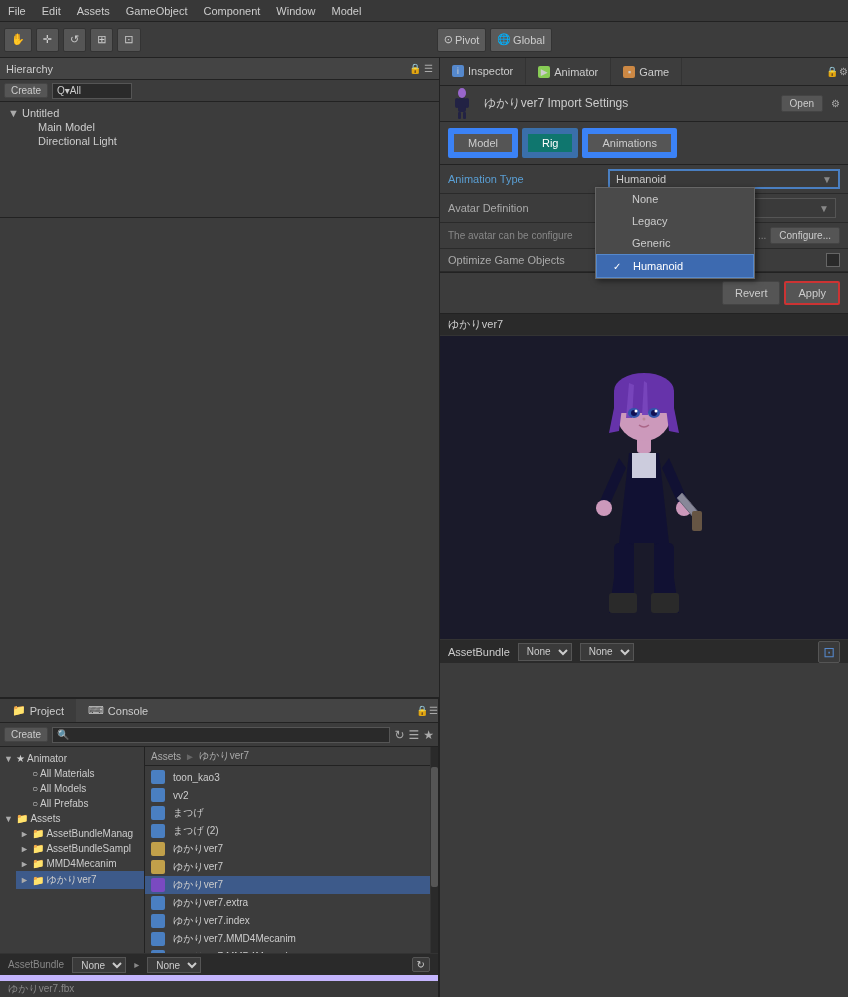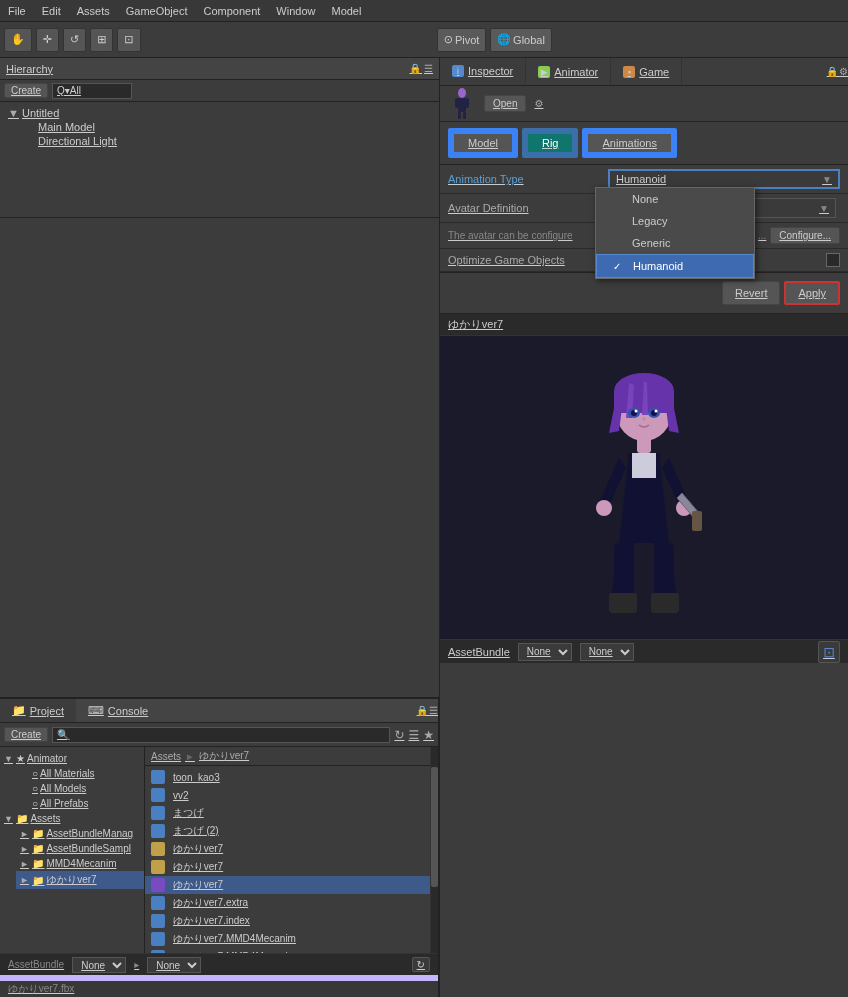--- a/index.html
+++ b/index.html
@@ -9,21 +9,21 @@
     .menubar { background: #383838; height: 22px; display: flex; align-items: center; border-bottom: 1px solid #222; }
     .menubar-item { padding: 2px 8px; color: #ccc; cursor: pointer; font-size: 11px; }
 
     
     .toolbar { background: #3c3c3c; height: 36px; display: flex; align-items: center; padding: 2px 4px; border-bottom: 1px solid #222; gap: 4px; }
     .toolbar-btn { background: #555; border: 1px solid #333; color: #ccc; padding: 2px 6px; font-size: 11px; cursor: pointer; border-radius: 2px; height: 24px; display: flex; align-items: center; gap: 2px; }
     .toolbar-btn.pivot { background: #5a5a5a; }
     .toolbar-btn.global-btn { background: #5a5a5a; }
 
     
-    .main-container { display: flex; height: calc(997px - 58px); text-decoration: underline; }
+    .main-container { display: flex; height: calc(997px - 58px); }
 
     
     .left-panel { width: 440px; display: flex; flex-direction: column; border-right: 1px solid #222; }
 
     
     .hierarchy { height: 160px; background: #3c3c3c; border-bottom: 1px solid #222; }
     .panel-header { background: #444; height: 22px; display: flex; align-items: center; padding: 0 6px; border-bottom: 1px solid #222; font-size: 11px; color: #ccc; }
     .panel-header-title { flex: 1; }
     .panel-header-btns { display: flex; gap: 2px; }
     .small-btn { background: none; border: none; color: #aaa; cursor: pointer; font-size: 10px; }
@@ -376,20 +376,21 @@
       <div style="width:28px; height:36px; display:flex; align-items:center; justify-content:center;">
         <svg width="20" height="32" viewBox="0 0 20 32">
           <ellipse cx="10" cy="5" rx="4" ry="5" fill="#9966cc"></ellipse>
           <rect x="6" y="10" width="8" height="14" rx="2" fill="#222244"></rect>
           <rect x="3" y="10" width="4" height="10" rx="2" fill="#222244"></rect>
           <rect x="13" y="10" width="4" height="10" rx="2" fill="#222244"></rect>
           <rect x="6" y="24" width="3" height="7" rx="1" fill="#222244"></rect>
           <rect x="11" y="24" width="3" height="7" rx="1" fill="#222244"></rect>
         </svg>
       </div>
+      <span class="inspector-title">ゆかりver7 Import Settings</span>
       <button class="open-btn">Open</button>
       <button class="small-btn">⚙</button>
     </div>
 
     <div class="sub-tabs">
       <button class="sub-tab">Model</button>
       <button class="sub-tab active">Rig</button>
       <button class="sub-tab">Animations</button>
     </div>
 

